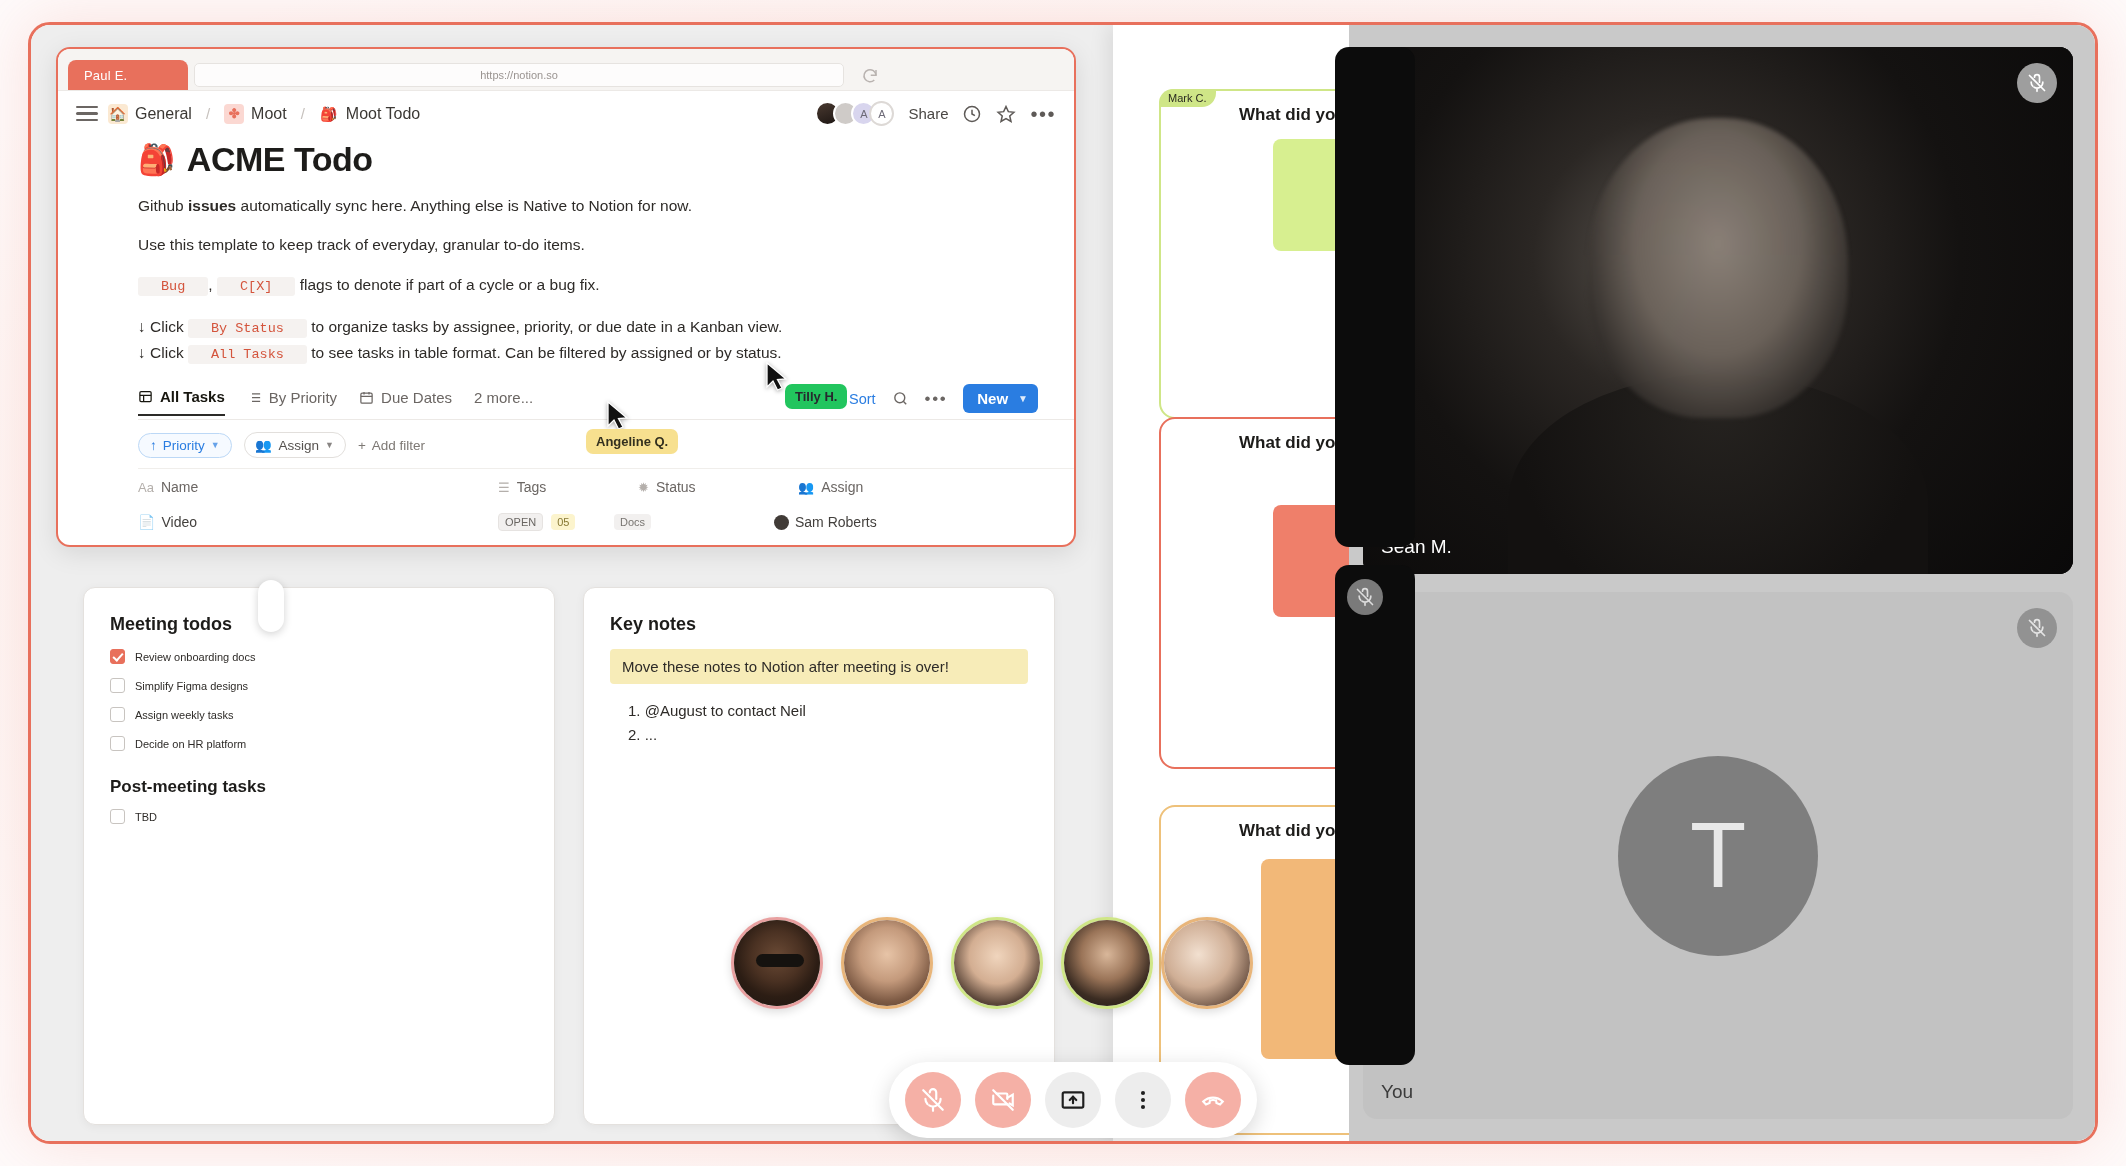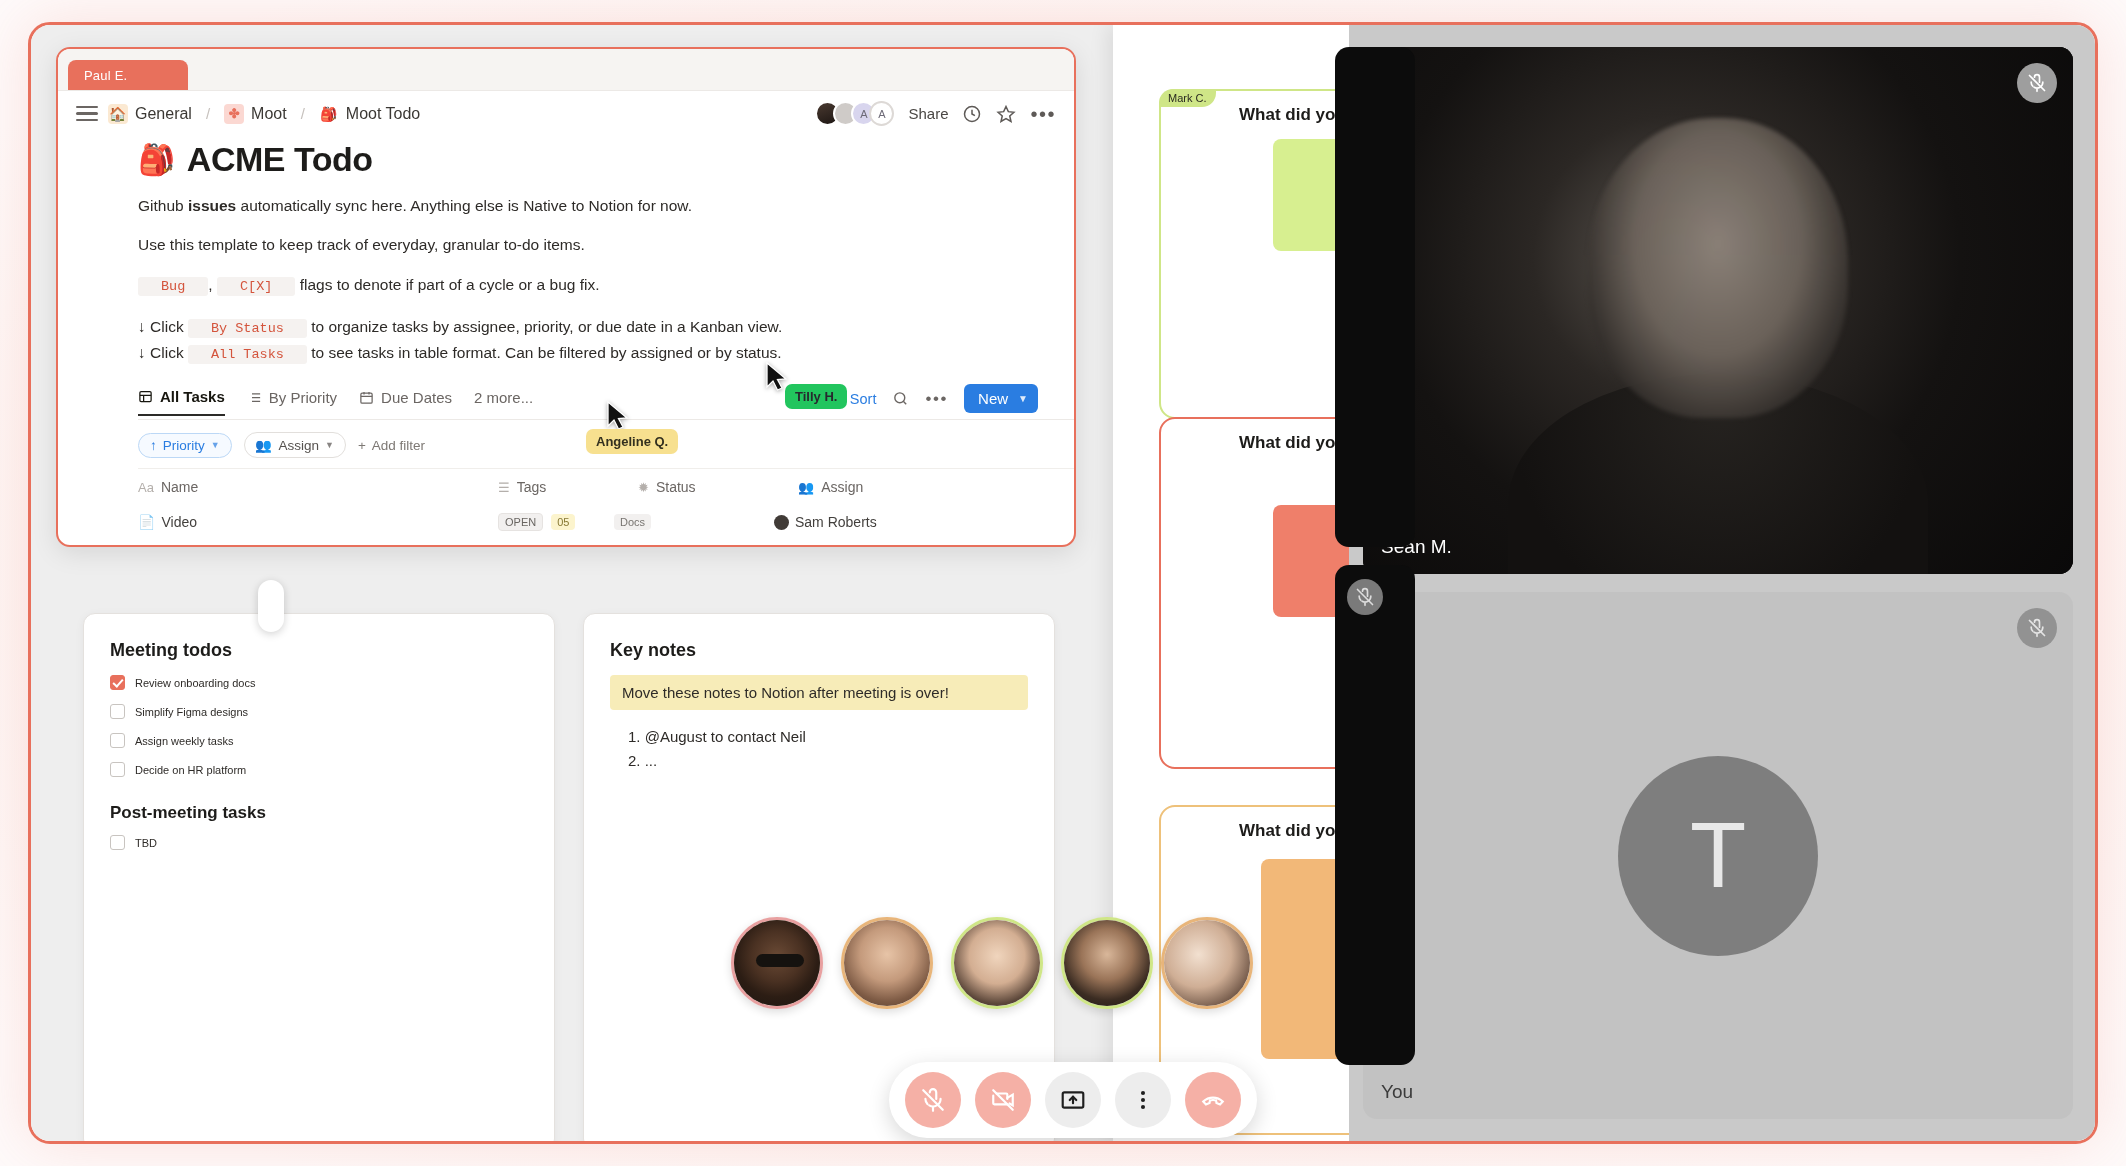--- a/index.html
+++ b/index.html
@@ -150,21 +150,21 @@
     display: flex; align-items: center; gap: 7px;
     font-size: 15px; color: #6b6663;
     padding-bottom: 9px; cursor: pointer;
   }
   .tab.active { color: #17160f; font-weight: 700; border-bottom: 2.5px solid #2c2b28; }
   .tabicon { width:15px;height:15px;display:inline-block;}
   #tabs-right { margin-left: auto; display: flex; align-items: center; gap: 16px; padding-bottom: 6px; }
   .tool-lnk { font-size: 14.5px; color: #6b6663; cursor: pointer; }
   #sort-lnk { color: #2a7de1; }
   #new-btn {
-    background: #2a7de1; color: #fff; font-size: 15px; font-weight: 400;
+    background: #2a7de1; color: #fff; font-size: 15px; font-weight: 700;
     border-radius: 6px; padding: 6px 10px 6px 14px;
     display: flex; align-items: center; gap: 10px; cursor: pointer;
   }
   #new-btn .caret { font-size: 10px; opacity: .85; }
 
   
   #filter-row { display: flex; align-items: center; gap: 12px; padding: 12px 0 10px 0; }
   .chip {
     display: flex; align-items: center; gap: 6px;
     border: 1px solid #e2dfdc; border-radius: 16px;
@@ -190,21 +190,21 @@
   .cursor svg { display:block; filter: drop-shadow(0 1px 2px rgba(0,0,0,.35)); }
   .cursor-label {
     position: absolute; left: 20px; top: 22px;
     font-size: 13px; font-weight: 700; color: #25231f;
     padding: 5px 10px; border-radius: 7px; white-space: nowrap;
   }
   .lbl-blue { background: #22c55e; color:#27282e; }
   .lbl-yellow { background: #f7e08f; color:#33301f; }
 
   
-  #cards-row { position: absolute; left: 52px; top: 588px; display: flex; gap: 28px; }
+  #cards-row { position: absolute; left: 52px; top: 562px; display: flex; gap: 28px; }
   .note-card {
     width: 472px; height: 538px;
     background: #fff; border: 1px solid #e4e1de; border-radius: 12px;
     padding: 26px 26px;
     box-shadow: 0 2px 10px rgba(0,0,0,.05);
   }
   .card-title { font-size: 18px; font-weight: 700; color: #1d1c1a; margin-bottom: 14px; }
   .todo { display: flex; align-items: center; gap: 10px; margin-bottom: 14px; font-size: 11px; color: #2e2b28; }
   .cbox { width: 15px; height: 15px; border: 1.5px solid #c8c4c0; border-radius: 3px; flex: none; }
   .cbox.checked { background: #e8705c; border-color: #e8705c; position: relative; }
@@ -341,20 +341,29 @@
 
 <div id="app-frame">
 
   <div id="main-area">
 
     <div id="notion-window">
 
       <div id="browser-chrome">
         <div id="browser-tab">
           <span>Paul E.</span>
+        </div>
+        <div id="url-bar">
+          <span id="url-text">https://notion.so</span>
+          <span id="reload-icon">
+            <svg viewBox="0 0 24 24" fill="none" stroke="currentColor" stroke-width="2">
+                <path d="M20 11a8 8 0 1 0-2.3 6.3"></path>
+                <polyline points="20 4 20 11 13 11"></polyline>
+              </svg>
+          </span>
         </div>
         <div id="url-bar-right"></div>
       </div>
 
       <div id="notion-header">
         <div id="hamburger">
             <i></i>
             <i></i>
             <i></i>
           </div>

